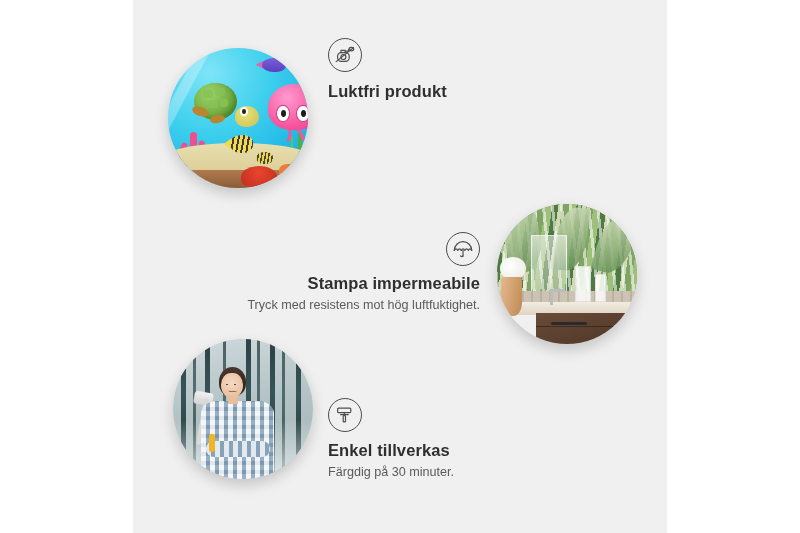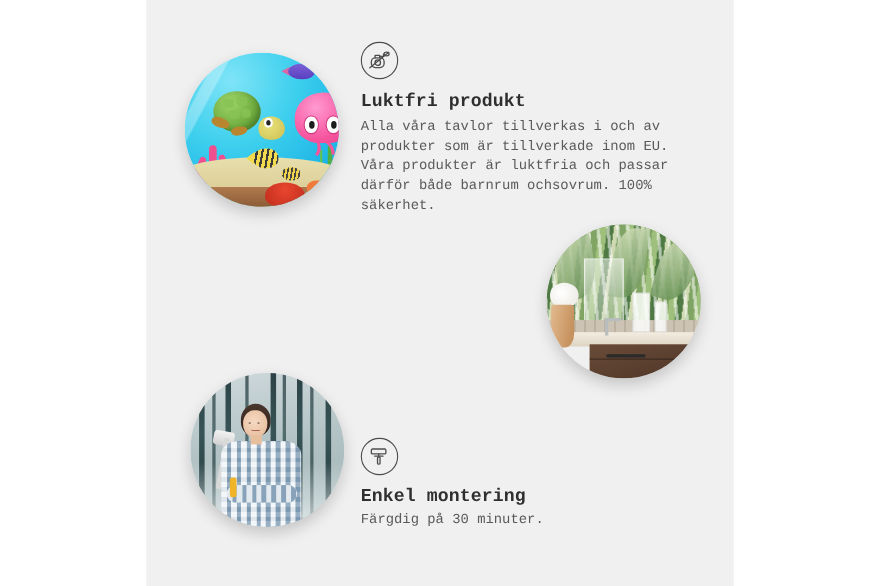--- a/index.html
+++ b/index.html
@@ -6,21 +6,20 @@
   html, body {
     width: 800px; height: 533px;
     background: #ffffff;
     font-family: "Liberation Sans", sans-serif;
     overflow: hidden;
   }
   #stage {
     position: relative;
     width: 749px; height: 533px;
     background: #ffffff;
-    font-family: Liberation Mono, monospace;
   }
   
   .panel {
     position: absolute;
     left: 133px; top: 0;
     width: 534px; height: 533px;
     background: #f0f0f0;
   }
 
   
@@ -373,21 +372,20 @@
       <svg width="24" height="24" viewBox="0 0 24 24" fill="none" stroke="#4d4d4d" stroke-width="1.2" stroke-linecap="round" stroke-linejoin="round">
         <path d="M8.2 9.6h4.4a3.6 3.6 0 0 1 3.6 3.6v1.6a3.6 3.6 0 0 1-3.6 3.6H8.2a3.6 3.6 0 0 1-3.6-3.6v-1.6a3.6 3.6 0 0 1 3.6-3.6z"></path>
         <path d="M8 9.6V7.4h4.2v2.2"></path>
         <path d="M12.6 8.2h3.1M15.7 8.2V6.3"></path>
         <ellipse cx="18.4" cy="6.1" rx="2.3" ry="1.7"></ellipse>
         <circle cx="10.4" cy="14" r="2.5"></circle>
         <line x1="3.2" y1="18.6" x2="20.4" y2="4.6"></line>
       </svg>
     </div>
     <div class="ftitle">Luktfri produkt</div>
-    <div class="fbody">Alla våra tavlor tillverkas i och av produkter som är tillverkade inom EU. Våra produkter är luktfria och passar därför både barnrum ochsovrum. 100% säkerhet.</div>
   </div>
 
   <div class="circle" id="img-bath">
     <div class="inner">
       <div class="bath-wall"></div>
       <div class="bath-leaf" style="left:6%;top:4%;width:26%;height:44%;transform:rotate(-12deg);"></div>
       <div class="bath-leaf" style="left:42%;top:2%;width:22%;height:46%;transform:rotate(6deg);"></div>
       <div class="bath-leaf" style="left:72%;top:8%;width:24%;height:42%;transform:rotate(16deg);"></div>
       <div class="bath-mirror"></div>
       <div class="bath-splash"></div>
@@ -398,20 +396,33 @@
       <div class="bath-flower"></div>
       <div class="bath-vase"></div>
       <div class="bath-vanity">
         <div class="bath-drawer"></div>
         <div class="bath-handle" style="left:14%;top:30%;width:34%;height:3px;"></div>
         <div class="bath-handle" style="left:70%;top:56%;width:3px;height:34%;"></div>
       </div>
     </div>
   </div>
 
+  <div class="feature" id="feat-2">
+    <div class="ficon">
+      <svg width="24" height="24" viewBox="0 0 24 24" fill="none" stroke="#4d4d4d" stroke-width="1.2" stroke-linecap="round" stroke-linejoin="round">
+        <path d="M3.3 13.4a8.7 8.7 0 0 1 17.4 0"></path>
+        <path d="M3.3 13.4c1.1-2 2.4-2 3.5 0 1.1-2 2.4-2 3.5 0"></path>
+        <path d="M10.3 13.4c1.1-2 2.4-2 3.5 0 1.1-2 2.4-2 3.5 0 1.1-2 2.3-2 3.4 0"></path>
+        <line x1="12" y1="13.4" x2="12" y2="19"></line>
+        <path d="M12 19a1.7 1.7 0 0 1-2.4 0"></path>
+      </svg>
+    </div>
+    <div class="ftitle">Stampa impermeabile</div>
+    <div class="fbody">Tryck med resistens mot hög luftfuktighet.</div>
+  </div>
 
   <div class="circle" id="img-forest">
     <div class="inner">
       <div class="for-sky"></div>
       <div class="for-trunk" style="left:6%;"></div>
       <div class="for-trunk thin" style="left:14%;"></div>
       <div class="for-trunk" style="left:23%;"></div>
       <div class="for-trunk thin" style="left:36%;"></div>
       <div class="for-trunk" style="left:52%;"></div>
       <div class="for-trunk thin" style="left:60%;"></div>
@@ -439,17 +450,17 @@
 
   <div class="feature" id="feat-3">
     <div class="ficon">
       <svg width="24" height="24" viewBox="0 0 24 24" fill="none" stroke="#4d4d4d" stroke-width="1.2" stroke-linecap="round" stroke-linejoin="round">
         <rect x="4.6" y="5.2" width="13.2" height="4.4" rx="1.1"></rect>
         <path d="M11.3 9.6v2.1H7.6"></path>
         <path d="M11.3 11.7h3.9"></path>
         <rect x="10.2" y="12.6" width="2.3" height="6.3" rx="0.7"></rect>
       </svg>
     </div>
-    <div class="ftitle">Enkel montering</div>
+    <div class="ftitle">Enkel tillverkas</div>
     <div class="fbody">Färgdig på 30 minuter.</div>
   </div>
 
 </div>
 
 </body></html>

